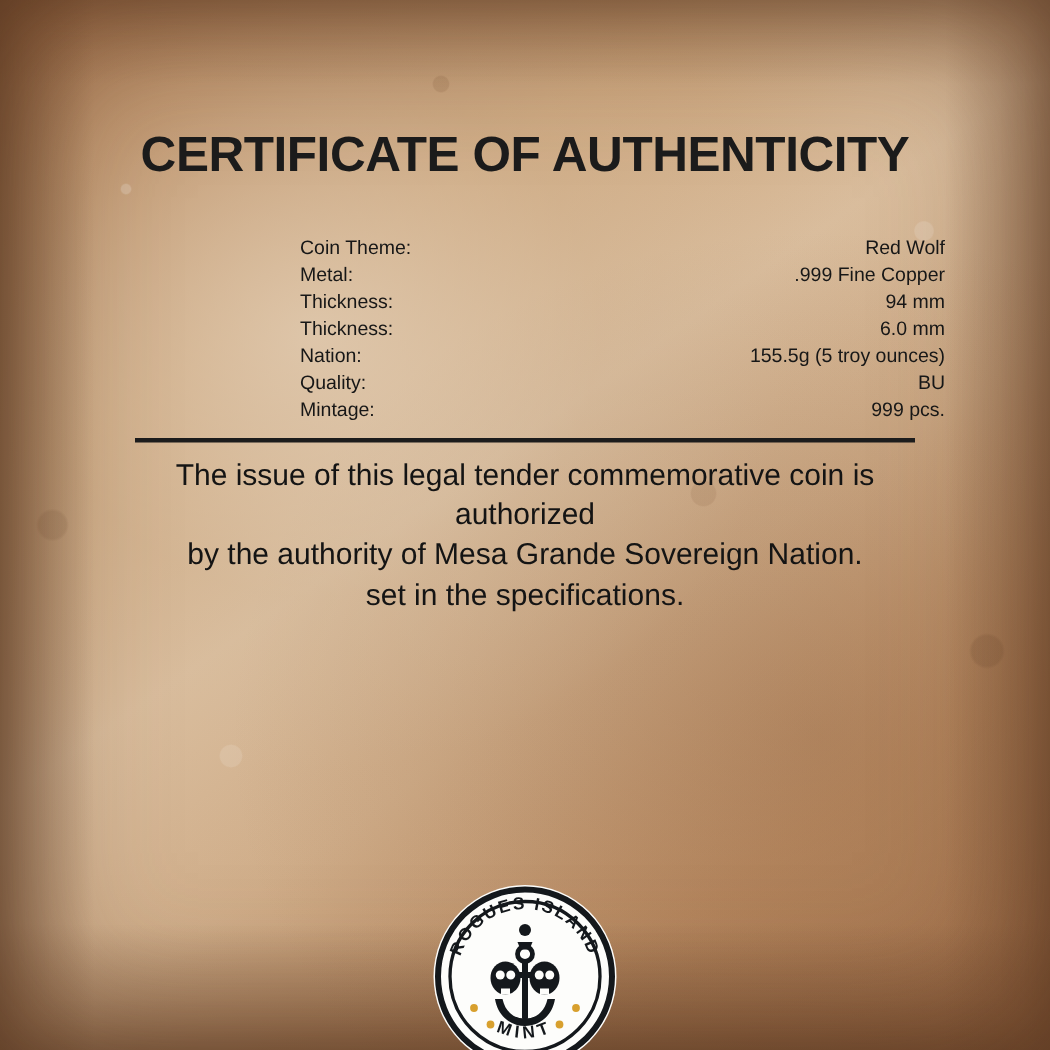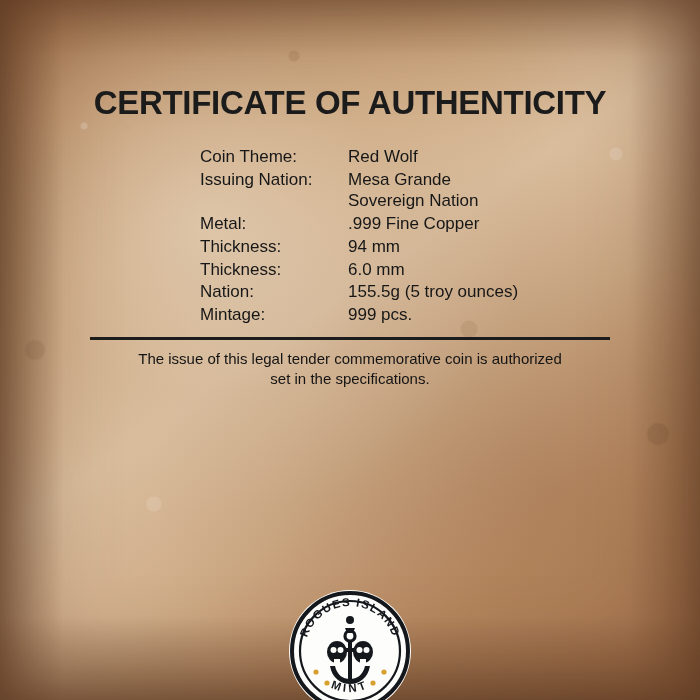--- a/index.html
+++ b/index.html
@@ -63,57 +63,58 @@
     height: 100%;
   }
 
   .title {
     text-align: center;
     font-size: 33px;
     font-weight: bold;
     letter-spacing: -0.3px;
     color: #1b1b1b;
     margin-top: 58px;
-    margin-bottom: 24px;
+    margin-bottom: 34px;
     font-family: "Liberation Sans", sans-serif;
   }
 
   .spec-table {
     margin: 0 auto;
     border-collapse: collapse;
     width: 430px;
     margin-left: 170px;
   }
   .spec-table td {
-    font-size: 17px;
+    font-size: 13px;
     color: #171717;
     padding: 1px 0;
     vertical-align: top;
     line-height: 1.23;
   }
   .spec-label {
     width: 148px;
     white-space: nowrap;
   }
   .spec-value {
     white-space: pre-line;
+    text-align: right;
   }
 
   .divider {
     width: 520px;
     height: 3px;
     background: #1c1c1c;
     margin: 10px auto 0 auto;
   }
 
   .legal {
     width: 540px;
     margin: 9px auto 0 auto;
     text-align: center;
-    font-size: 15px;
+    font-size: 20px;
     line-height: 1.33;
     color: #141414;
   }
   .legal p {
     margin: 0;
   }
 
   .logo-wrap {
     position: absolute;
     left: 0;
@@ -140,51 +141,51 @@
 
     <div class="title">CERTIFICATE OF AUTHENTICITY</div>
 
     <table class="spec-table">
       <tbody>
         <tr>
           <td class="spec-label">Coin Theme:</td>
           <td class="spec-value">Red Wolf</td>
         </tr>
         <tr>
-          <td class="spec-label">Issuing Nation:</td>
-          <td class="spec-value">Mesa Grande
-Sovereign Nation</td>
-        </tr>
-        <tr>
           <td class="spec-label">Metal:</td>
           <td class="spec-value">.999 Fine Copper</td>
         </tr>
         <tr>
           <td class="spec-label">Thickness:</td>
           <td class="spec-value">94 mm</td>
         </tr>
         <tr>
           <td class="spec-label">Thickness:</td>
           <td class="spec-value">6.0 mm</td>
         </tr>
         <tr>
           <td class="spec-label">Nation:</td>
           <td class="spec-value">155.5g (5 troy ounces)</td>
         </tr>
         <tr>
+          <td class="spec-label">Quality:</td>
+          <td class="spec-value">BU</td>
+        </tr>
+        <tr>
           <td class="spec-label">Mintage:</td>
           <td class="spec-value">999 pcs.</td>
         </tr>
       </tbody>
     </table>
 
     <div class="divider"></div>
 
     <div class="legal">
       <p>The issue of this legal tender commemorative coin is authorized</p>
+      <p>by the authority of Mesa Grande Sovereign Nation.</p>
       <p>set in the specifications.</p>
     </div>
 
     <div class="logo-wrap">
       <div class="logo">
         <svg viewBox="0 0 126 126" width="126" height="126">
           <defs>
             <path id="arcTop" d="M 18,63 A 45,45 0 0 1 108,63" fill="none"></path>
             <path id="arcBottom" d="M 22,63 A 41,41 0 0 0 104,63" fill="none"></path>
           </defs>

